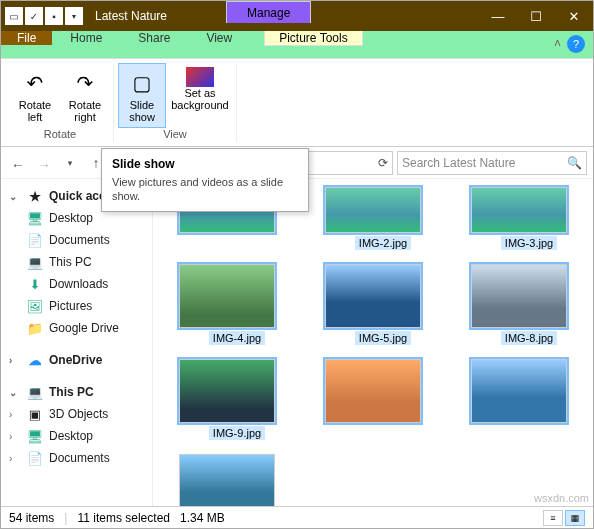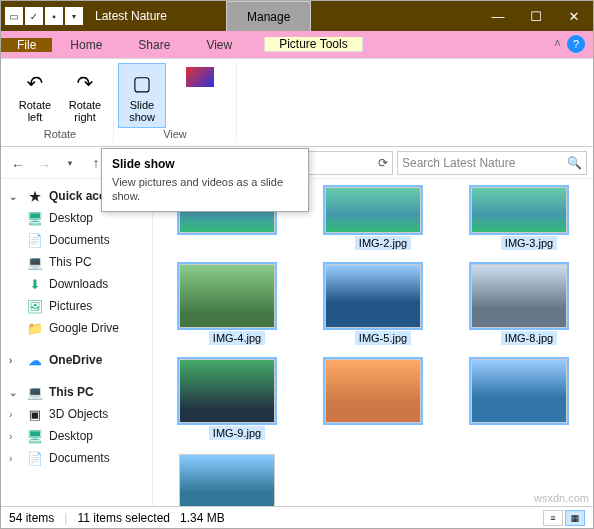--- a/index.html
+++ b/index.html
@@ -3,26 +3,26 @@
 <meta charset="utf-8">
 <style>
 * { margin: 0; padding: 0; box-sizing: border-box; font-family: "Segoe UI", Tahoma, sans-serif; font-size: 12px; }
 body { width: 594px; height: 529px; background: #fff; position: relative; overflow: hidden; border: 1px solid #aaa; }
 
 
 .titlebar { height: 30px; background: #5a4100; display: flex; align-items: center; color: #fff; position: relative; }
 .titlebar .sys-icons { display: flex; gap: 2px; padding: 0 4px; }
 .titlebar .sys-icon { width: 18px; height: 18px; background: #fff; display: flex; align-items: center; justify-content: center; font-size: 10px; color: #333; }
 .titlebar .title { margin-left: 8px; font-size: 12px; }
-.manage-tab { background: #a3a3a3; color: #000; padding: 6px 20px; position: absolute; left: 225px; top: 0; height: 30px; display: flex; align-items: center; border: 1px solid #ccc; border-bottom: none; }
+.manage-tab { background: #8b5cf6; color: #000; padding: 6px 20px; position: absolute; left: 225px; top: 0; height: 22px; display: flex; align-items: center; border: 1px solid #ccc; border-bottom: none; }
 .win-controls { position: absolute; right: 0; top: 0; display: flex; }
 .win-btn { width: 38px; height: 30px; display: flex; align-items: center; justify-content: center; color: #fff; font-size: 13px; cursor: default; }
 
 
-.ribbon-tabs { height: 28px; background: #f9a8d4; display: flex; align-items: center; border-bottom: 1px solid #ddd; position: relative; }
+.ribbon-tabs { height: 28px; background: #86efac; display: flex; align-items: flex-start; border-bottom: 1px solid #ddd; position: relative; }
 .ribbon-tabs .file { background: #8a5a00; color: #fff; padding: 0 16px; display: flex; align-items: center; }
 .ribbon-tabs .tab { padding: 0 18px; display: flex; align-items: center; color: #333; }
 .ribbon-tabs .context-tab { background: #ffffcc; border: 1px solid #ddd; border-top: none; padding: 0 14px; display: flex; align-items: center; margin-left: 14px; }
 .ribbon-tabs .help { position: absolute; right: 8px; top: 4px; width: 18px; height: 18px; border-radius: 50%; background: #1e90ff; color: #fff; display: flex; align-items: center; justify-content: center; font-size: 11px; }
 .ribbon-tabs .chevron { position: absolute; right: 32px; top: 6px; font-size: 12px; color: #666; }
 
 
 .ribbon { height: 88px; background: #fff; border-bottom: 1px solid #ccc; display: flex; padding: 4px 6px; }
 .ribbon-group { display: flex; flex-direction: column; align-items: center; border-right: 1px solid #eee; padding: 0 4px; }
 .ribbon-group .items { display: flex; gap: 2px; flex: 1; }
@@ -118,20 +118,21 @@
     <div class="label">Rotate</div>
   </div>
   <div class="ribbon-group">
     <div class="items">
       <div class="ribbon-btn active">
         <div class="icon">▢</div>
         <div class="caption">Slide show</div>
       </div>
       <div class="ribbon-btn" style="width:64px;">
         <div class="icon" style="background:linear-gradient(135deg,#d33,#33d);width:28px;height:20px;"></div>
+        <div class="caption">Set as background</div>
       </div>
     </div>
     <div class="label">View</div>
   </div>
 </div>
 
 <div class="navbar">
   <div class="nav-arrow">←</div>
   <div class="nav-arrow disabled">→</div>
   <div class="nav-arrow" style="font-size:9px;">▾</div>

